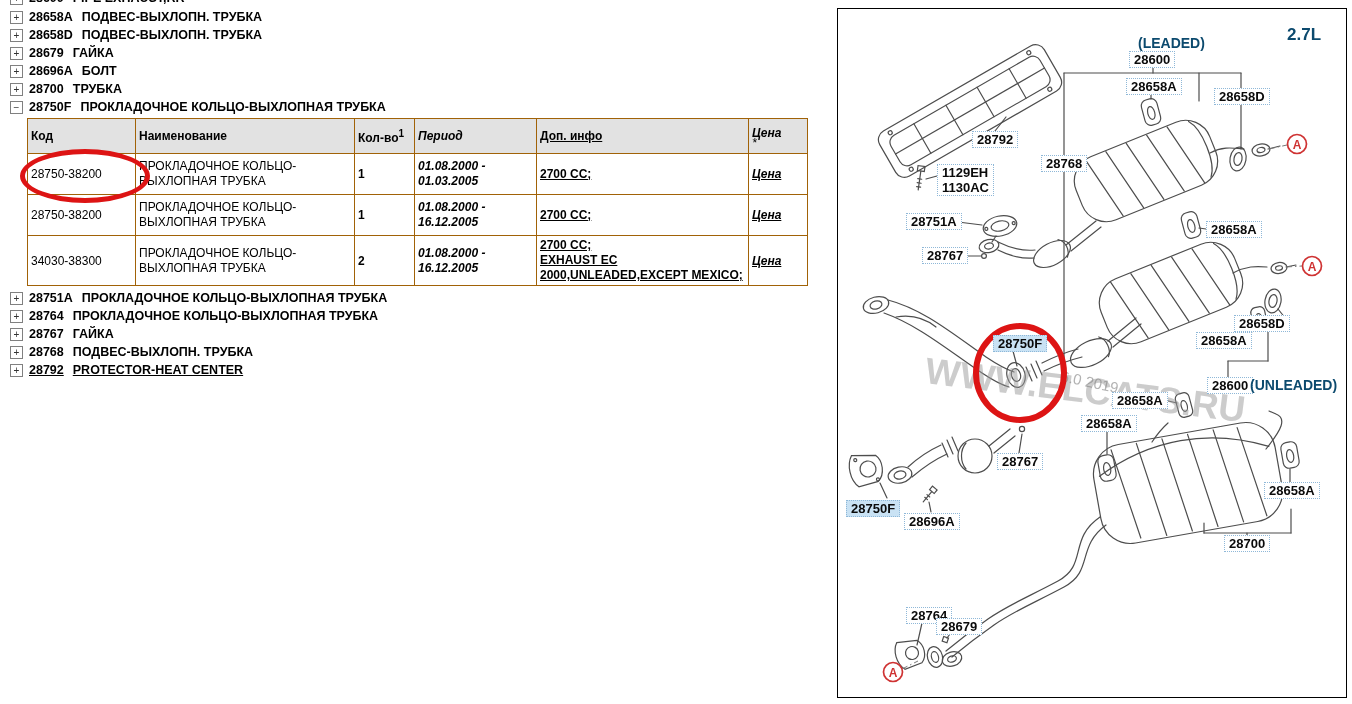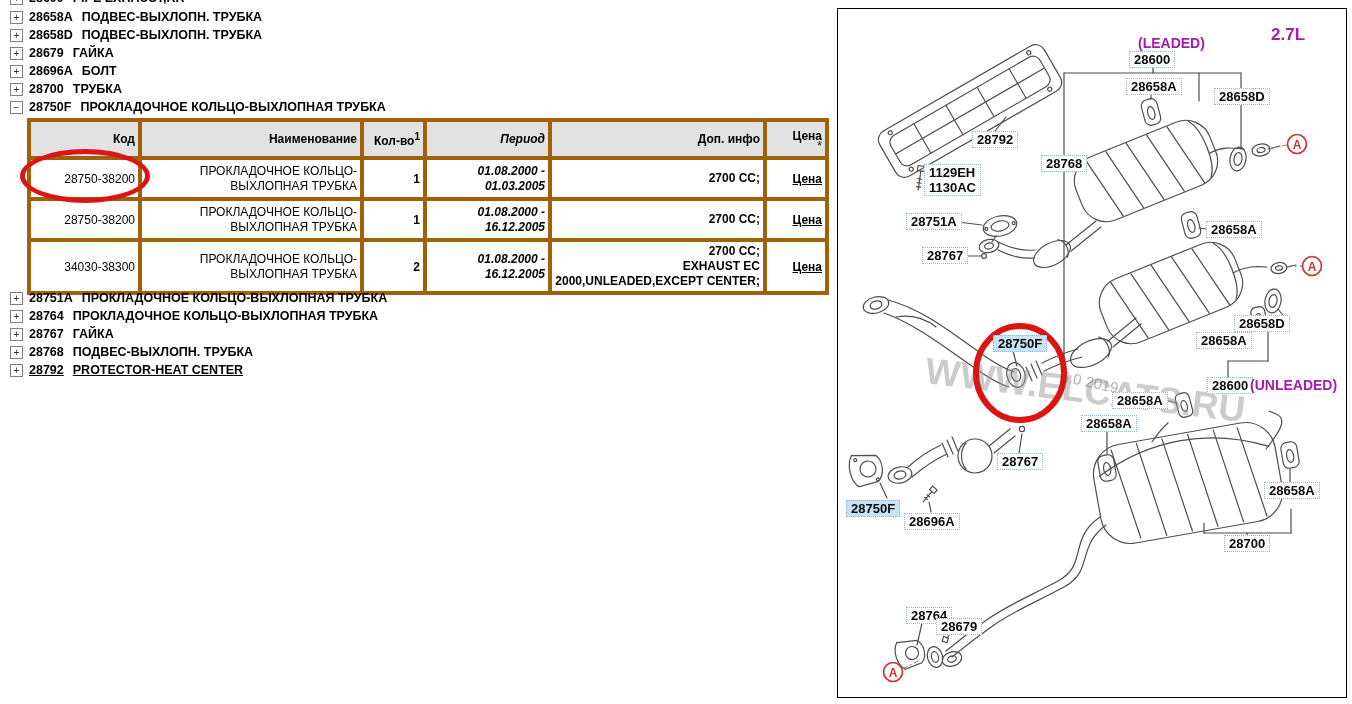--- a/index.html
+++ b/index.html
@@ -11,43 +11,43 @@
         font-weight:bold;font-size:12.5px;color:#000;display:flex;align-items:center;}
   .tbox{display:inline-flex;align-items:center;justify-content:center;
         width:11px;height:11px;border:1px solid #808080;background:#fff;
         font-size:10px;font-weight:normal;line-height:9px;margin-right:6px;color:#333;}
   .tcode{margin-right:9px;}
   .tname{}
   .u{text-decoration:underline;}
 
   
   #ptable{position:absolute;left:27px;top:118px;border-collapse:collapse;table-layout:fixed;}
-  #ptable td,#ptable th{border:4px solid #a16207;text-align:right;vertical-align:middle;
+  #ptable td,#ptable th{border:1px solid #a16207;text-align:left;vertical-align:middle;
         font-size:12px;color:#000;padding:2px 3px;overflow:hidden;}
   #ptable th{background:#e2e2e2;font-weight:bold;height:30px;}
   .c-code{width:101px;font-weight:normal;font-size:12.5px;}
   .c-name{width:212px;font-weight:normal;line-height:1.25;}
   .c-qty{width:53px;font-weight:bold;}
   .c-per{width:115px;font-weight:bold;line-height:1.25;font-style:italic;}
-  .c-info{width:205px;font-weight:bold;line-height:1.25;}
-  .c-price{width:52px;}
+  .c-info{width:205px;font-weight:bold;line-height:1.25;text-decoration:underline;}
+  .c-price{width:52px;font-style:italic;}
   .plink{font-weight:bold;text-decoration:underline;color:#000;cursor:pointer;}
   .r1{height:41px}.r2{height:41px}.r3{height:44px}
   #tbl-circle{position:absolute;left:20px;top:149px;width:120px;height:44px;
         border:5px solid #dd1414;border-radius:50%;z-index:5;pointer-events:none;}
 
   
   #diagram{position:absolute;left:837px;top:8px;width:508px;height:688px;
         border:1px solid #000;background:#fff;}
   #dart{position:absolute;left:0;top:0;}
   .dlabel{position:absolute;background:#fff;border:1px dotted #8fb8d8;
         padding:0 4px;font-weight:bold;font-size:13px;color:#0a0a0a;
         white-space:nowrap;z-index:3;line-height:15px;}
   .dlabel.hl{background:#c9e2f4;}
-  .dred{position:absolute;color:#a21caf;font-weight:bold;font-size:14px;
+  .dred{position:absolute;color:#0c4a6e;font-weight:bold;font-size:14px;
         white-space:nowrap;z-index:3;line-height:15px;}
   .dred.big{font-size:17px;}
 </style>
 </head>
 <body>
 
 <div id="stage">
 
   <div class="trow" style="top:-11px">
     <span class="tbox">+</span>
@@ -137,21 +137,21 @@
         <div>ВЫХЛОПНАЯ ТРУБКА</div>
       </td>
       <td class="c-qty">2</td>
       <td class="c-per">
         <div>01.08.2000 -</div>
         <div>16.12.2005</div>
       </td>
       <td class="c-info">
         <div>2700 CC;</div>
         <div>EXHAUST EC</div>
-        <div>2000,UNLEADED,EXCEPT CENTER;</div>
+        <div>2000,UNLEADED,EXCEPT MEXICO;</div>
       </td>
       <td class="c-price"><span class="plink">Цена</span></td>
     </tr>
   </tbody>
     </table>
   <div id="tbl-circle"></div>
 
   <div class="trow" style="top:289px">
     <span class="tbox">+</span>
     <span class="tcode">28751A</span>
@@ -424,26 +424,26 @@
         <circle cx="474" cy="257" r="9.5" stroke="#cf3333" stroke-width="1.7" fill="none"></circle>
         <text x="474" y="262" text-anchor="middle" font-family="Liberation Sans, sans-serif" font-size="12" font-weight="bold" fill="#cf3333">A</text>
       </g>
       <g>
         <circle cx="55" cy="663" r="9.5" stroke="#cf3333" stroke-width="1.7" fill="none"></circle>
         <text x="55" y="668" text-anchor="middle" font-family="Liberation Sans, sans-serif" font-size="12" font-weight="bold" fill="#cf3333">A</text>
       </g>
     </svg>
 
     <div class="dred" style="left:300px;top:27px">(LEADED)</div>
-    <div class="dred big" style="left:433px;top:18px">2.7L</div>
+    <div class="dred big" style="left:449px;top:18px">2.7L</div>
     <div class="dlabel" style="left:291px;top:42px">28600</div>
     <div class="dlabel" style="left:288px;top:69px">28658A</div>
     <div class="dlabel" style="left:376px;top:79px">28658D</div>
     <div class="dlabel" style="left:134px;top:122px">28792</div>
-    <div class="dlabel" style="left:86px;top:155px">
+    <div class="dlabel" style="left:99px;top:155px">
       <div>1129EH</div>
       <div>1130AC</div>
     </div>
     <div class="dlabel" style="left:203px;top:146px">28768</div>
     <div class="dlabel" style="left:68px;top:204px">28751A</div>
     <div class="dlabel" style="left:368px;top:212px">28658A</div>
     <div class="dlabel" style="left:84px;top:238px">28767</div>
     <div class="dlabel hl" style="left:155px;top:326px">28750F</div>
     <div class="dlabel" style="left:396px;top:306px">28658D</div>
     <div class="dlabel" style="left:358px;top:323px">28658A</div>

